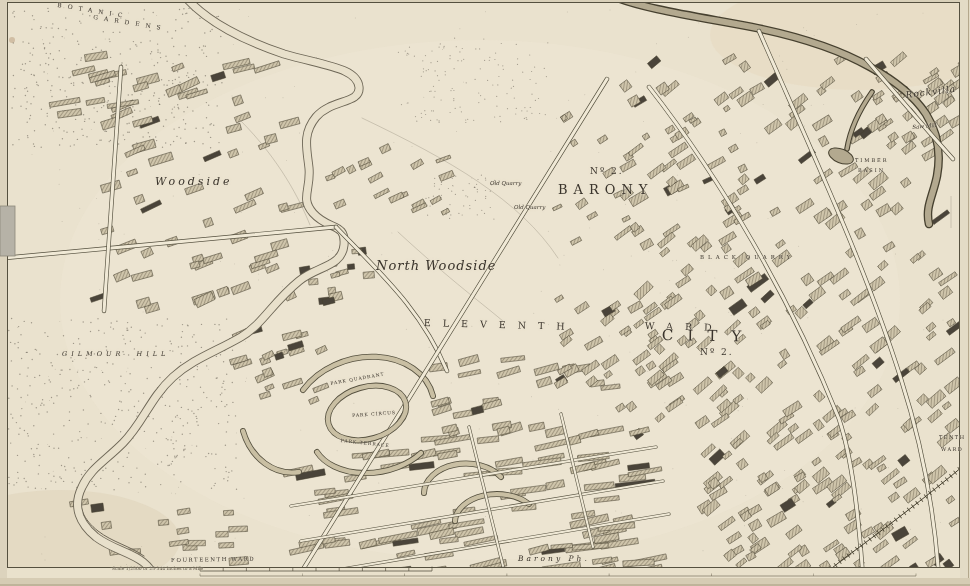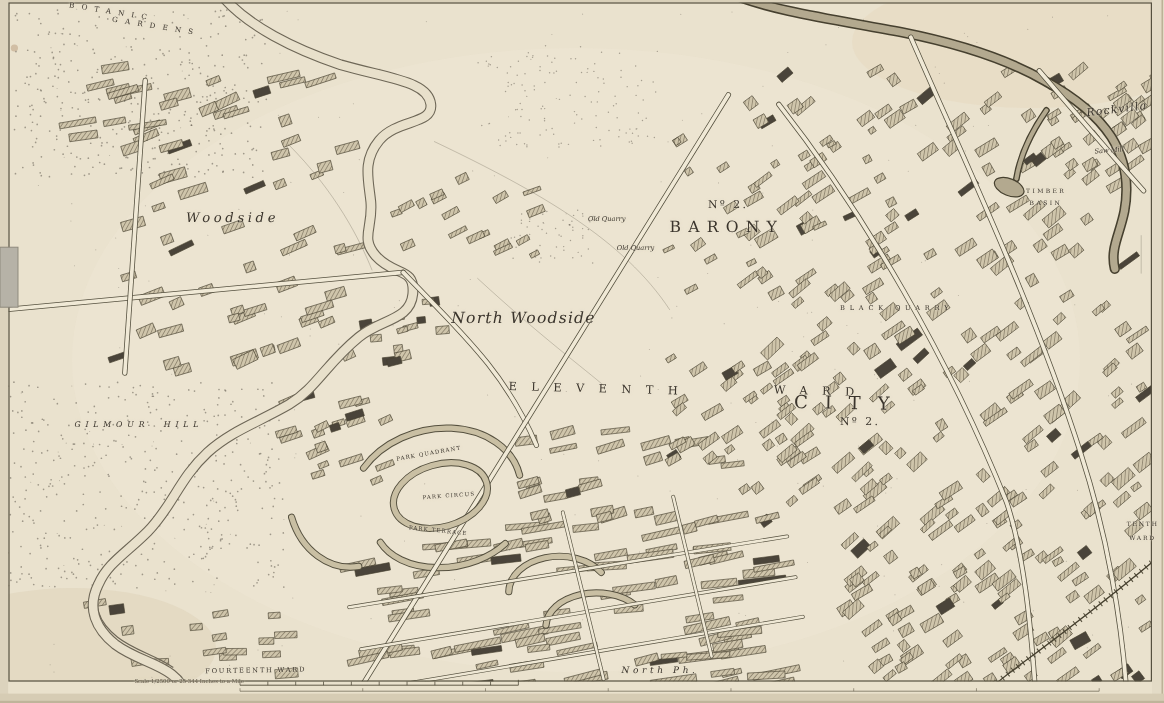--- a/index.html
+++ b/index.html
@@ -2061,21 +2061,21 @@
     <div class="L" style="left:94px;top:13px;font-size:6px;letter-spacing:6px;transform:rotate(9deg);">GARDENS</div>
     <div class="L it" style="left:155px;top:175px;font-size:11px;letter-spacing:3px;">Woodside</div>
     <div class="L it" style="left:364px;top:258px;font-size:13px;letter-spacing:1px;margin-left:12px;">North Woodside</div>
     <div class="L" style="left:558px;top:146px;font-size:13px;letter-spacing:6px;margin-top:36px;">BARONY</div>
     <div class="L" style="left:590px;top:166px;font-size:9px;letter-spacing:2px;">Nº 2.</div>
     <div class="L" style="left:424px;top:317px;font-size:9.5px;letter-spacing:12px;transform:rotate(1.5deg);">ELEVENTH</div>
     <div class="L" style="left:645px;top:320px;font-size:9.5px;letter-spacing:12px;transform:rotate(1.5deg);">WARD</div>
     <div class="L" style="left:662px;top:326px;font-size:15px;letter-spacing:14px;transform:rotate(1deg);">CITY</div>
     <div class="L" style="left:700px;top:347px;font-size:9px;letter-spacing:2px;">Nº 2.</div>
     <div class="L" style="left:171px;top:557px;font-size:5.5px;letter-spacing:1.5px;transform:rotate(-1deg);">FOURTEENTH WARD</div>
-    <div class="L it" style="left:518px;top:554px;font-size:7.5px;letter-spacing:3px;">North Ph.</div>
+    <div class="L it" style="left:518px;top:554px;font-size:7.5px;letter-spacing:3px;">Barony Ph.</div>
     <div class="L" style="left:62px;top:350px;font-size:6.5px;letter-spacing:4px;word-spacing:6px;font-style:italic;">GILMOUR HILL</div>
     <div class="L" style="left:330px;top:381px;font-size:4.5px;letter-spacing:1px;transform:rotate(-10deg);">PARK QUADRANT</div>
     <div class="L" style="left:352px;top:413px;font-size:4.5px;letter-spacing:1px;transform:rotate(-4deg);">PARK CIRCUS</div>
     <div class="L" style="left:341px;top:438px;font-size:4.5px;letter-spacing:1px;transform:rotate(6deg);">PARK TERRACE</div>
     <div class="L it" style="left:905px;top:90px;font-size:9px;letter-spacing:1px;transform:rotate(-7deg);">Rockvilla</div>
     <div class="L it" style="left:912px;top:124px;font-size:5.5px;transform:rotate(-5deg);">Saw Mill</div>
     <div class="L" style="left:855px;top:157px;font-size:5px;letter-spacing:2px;">TIMBER</div>
     <div class="L" style="left:858px;top:167px;font-size:5px;letter-spacing:2px;">BASIN</div>
     <div class="L" style="left:939px;top:434px;font-size:5px;letter-spacing:1.5px;">TENTH</div>
     <div class="L" style="left:941px;top:446px;font-size:5px;letter-spacing:1.5px;">WARD</div>

